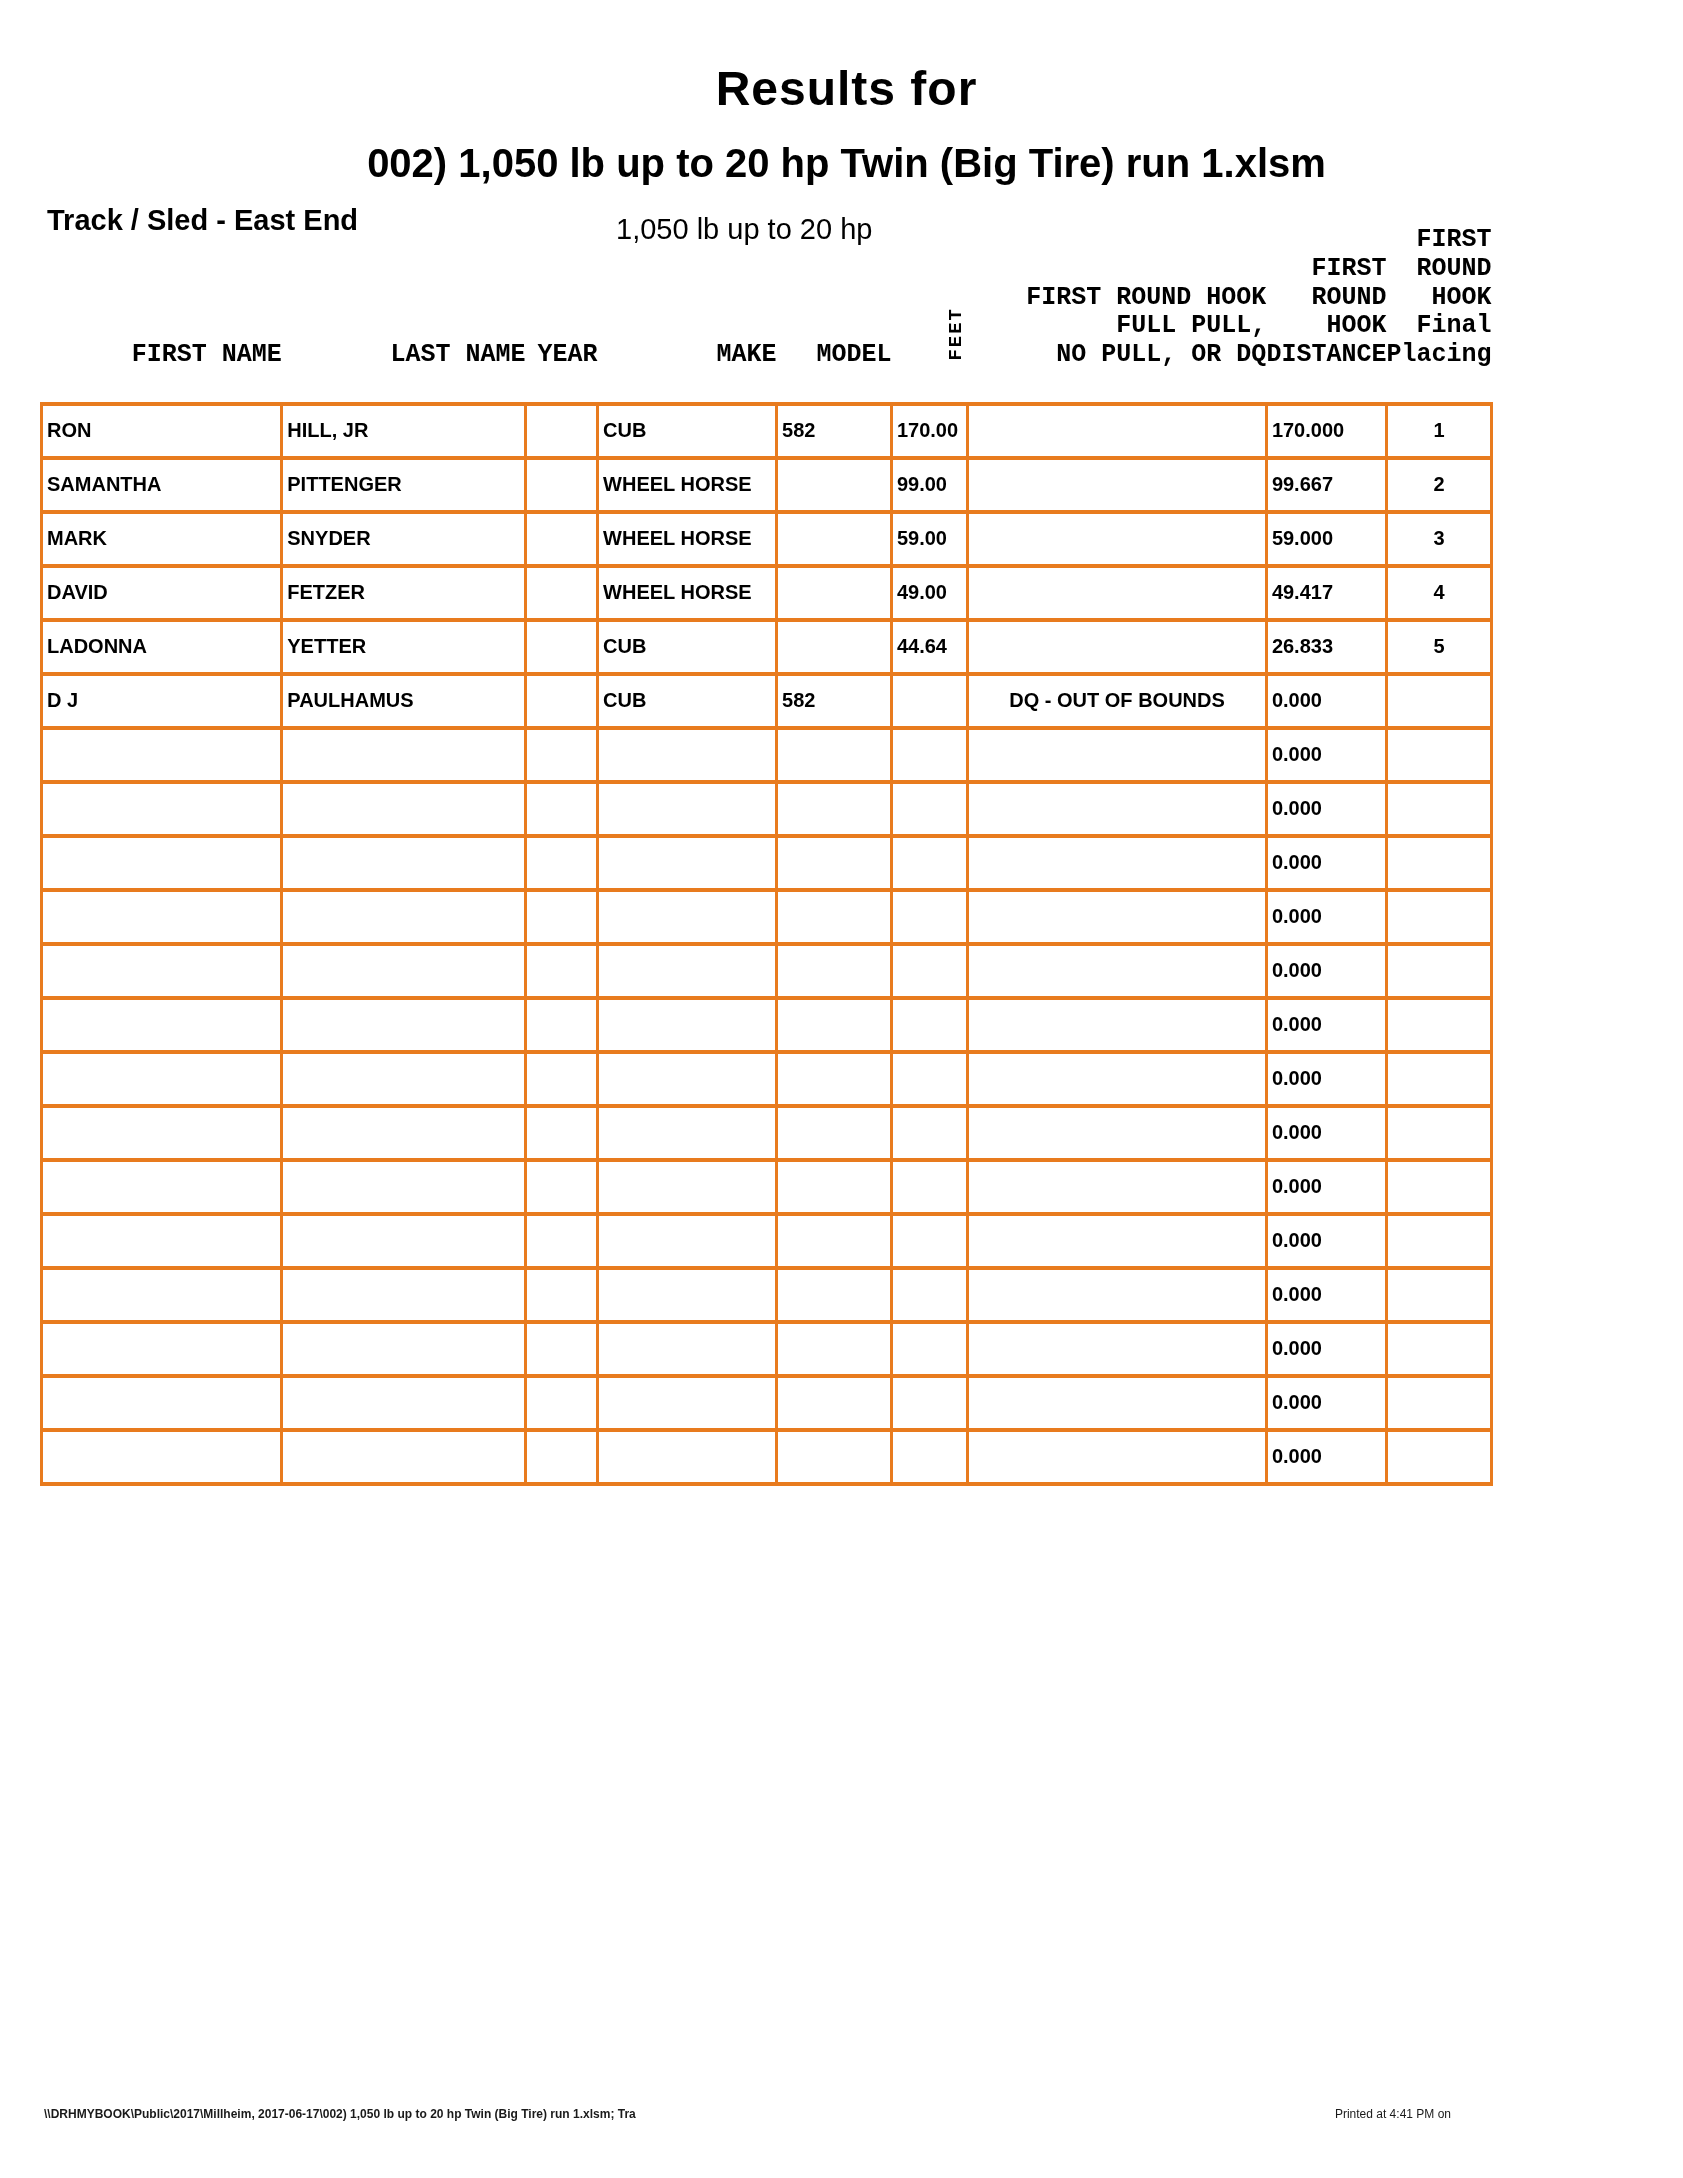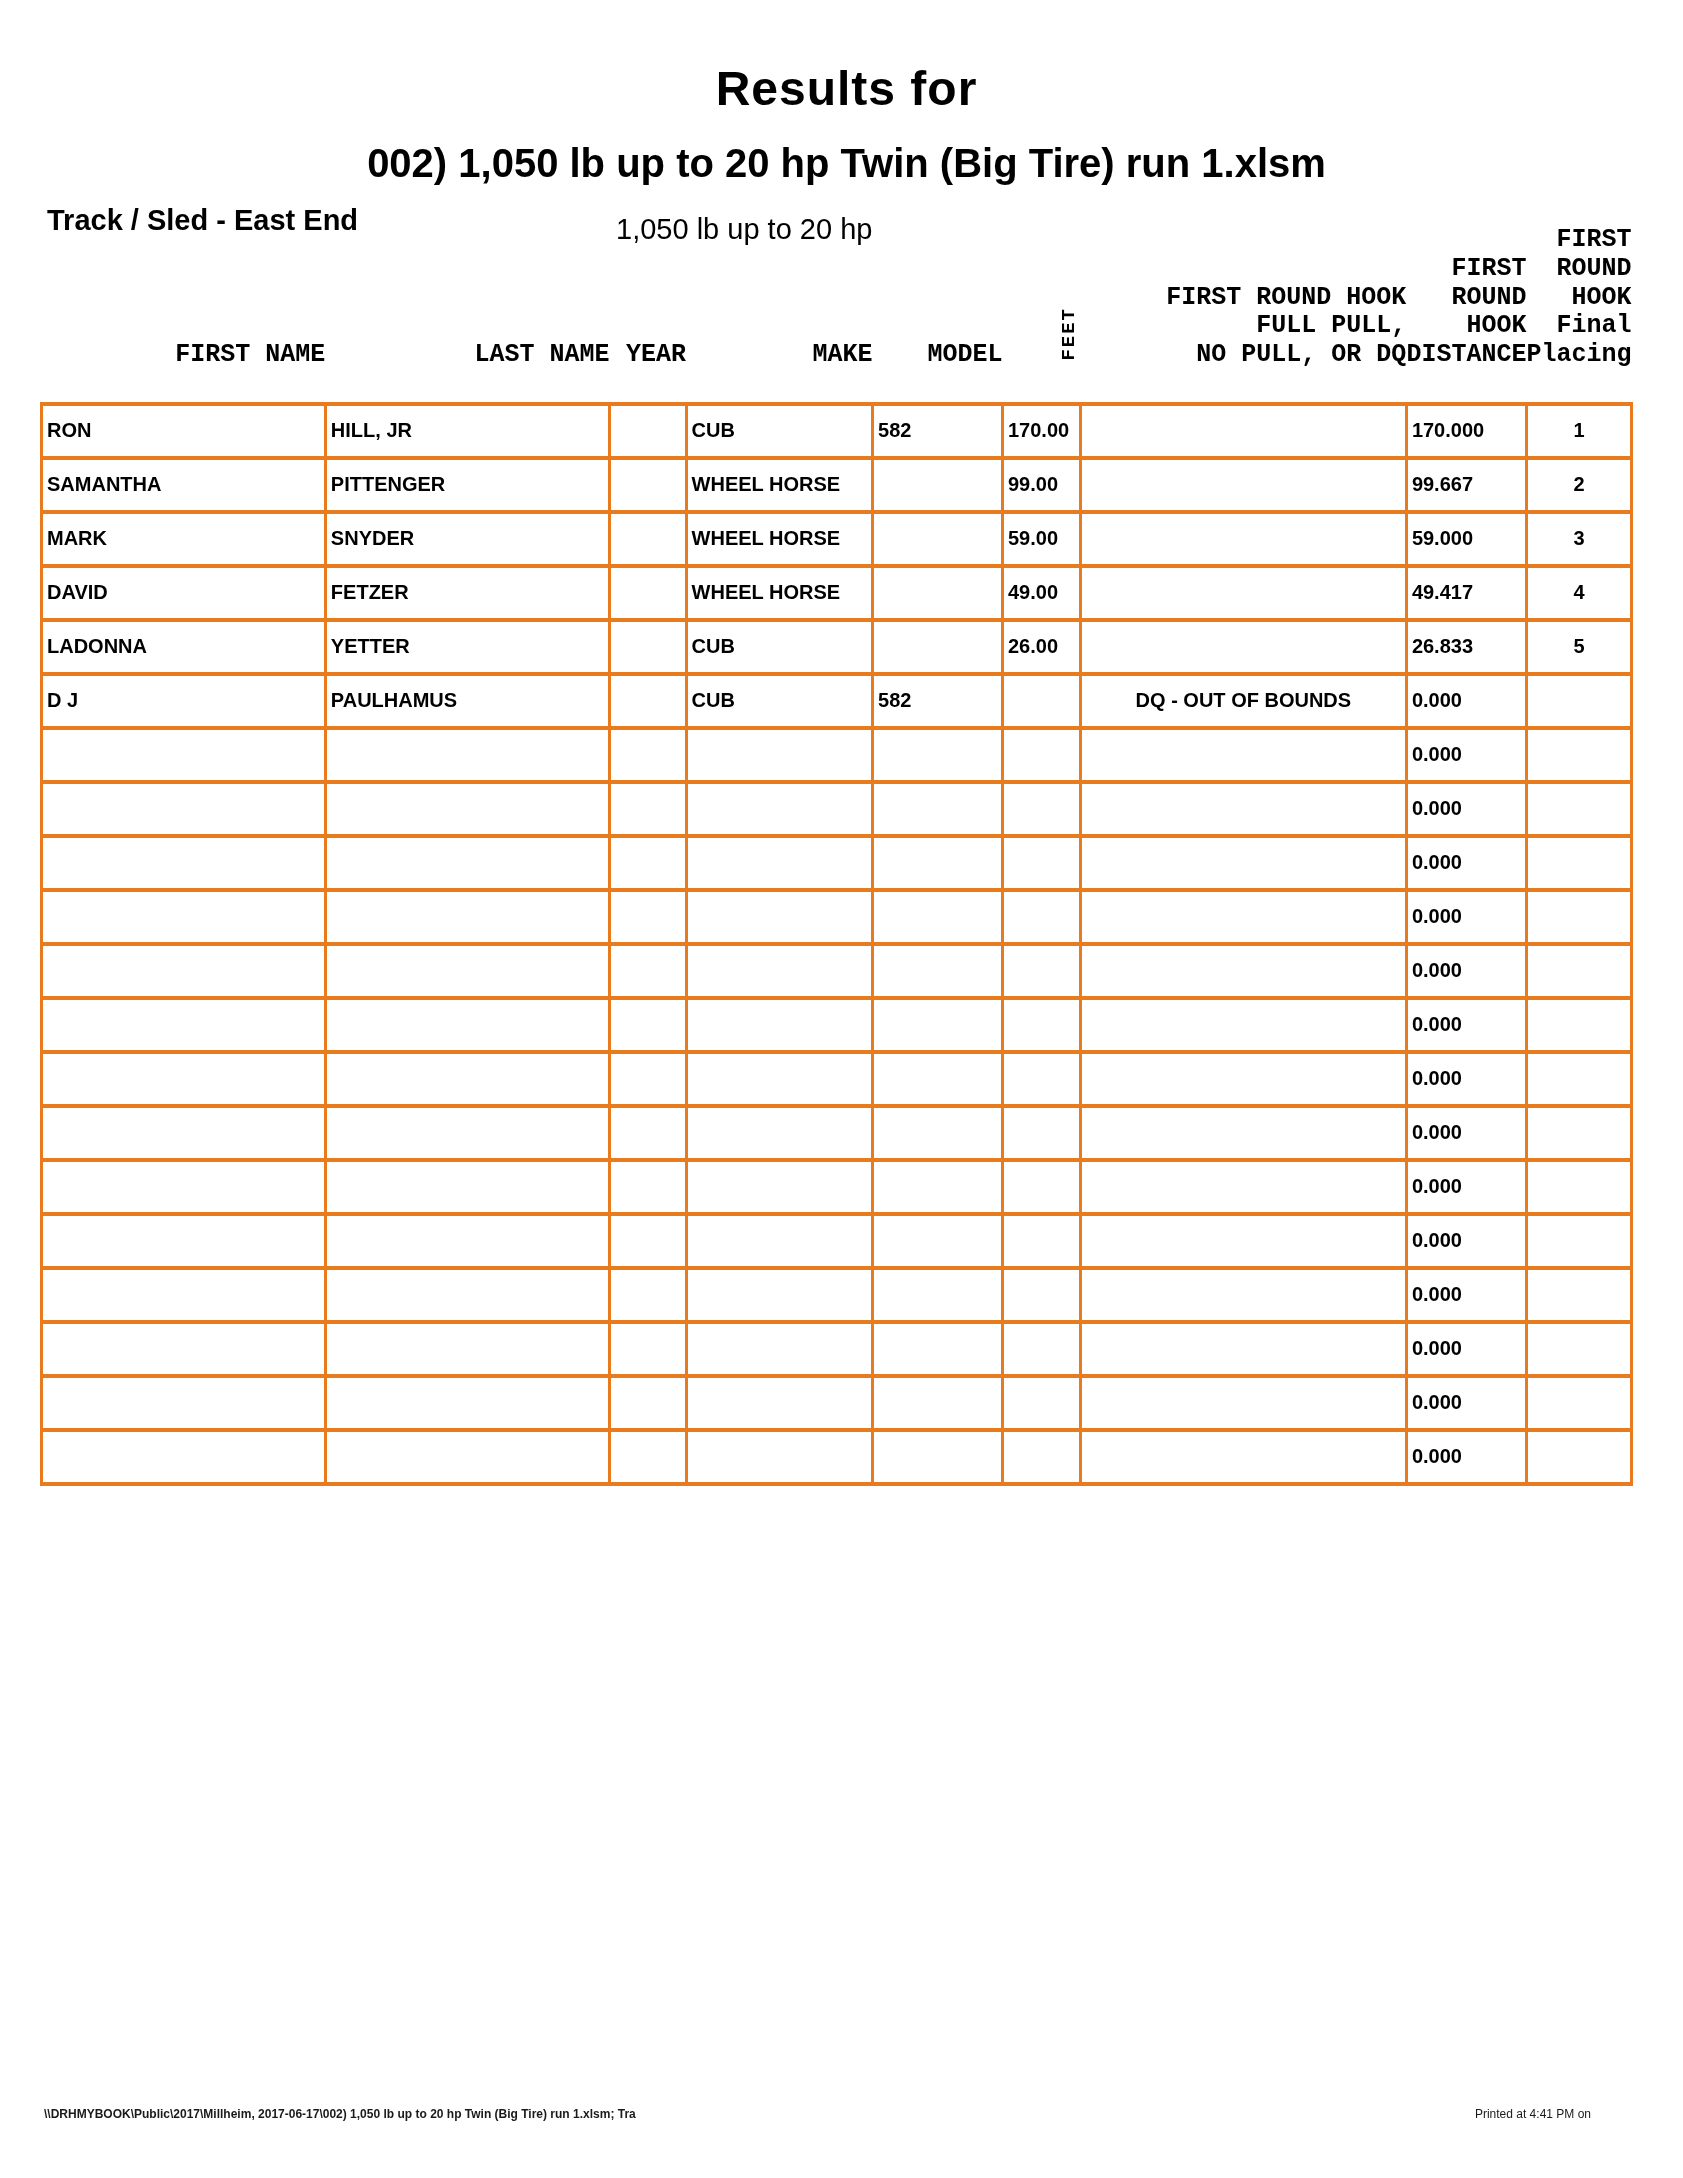--- a/index.html
+++ b/index.html
@@ -1,18 +1,18 @@
 <!DOCTYPE html>
 <html><head>
 <meta charset="utf-8">
 <style>
   html,body{margin:0;padding:0;background:#ffffff;}
   .page{
     position:relative;
-    width:1633px;height:2178px;
+    width:1493px;height:2178px;
     background:#ffffff;
     font-family:"Liberation Sans", sans-serif;
     color:#000;
     overflow:hidden;
   }
   .title1{
     position:absolute;top:63px;left:0;width:1693px;
     text-align:center;font-size:48px;font-weight:bold;line-height:1.1;
     letter-spacing:1px;
   }
@@ -166,21 +166,21 @@
           <td class="ac col-hook-result"></td>
           <td class="ar col-hook-distance">49.417</td>
           <td class="ac col-final-placing">4</td>
         </tr>
         <tr>
           <td class="al col-first-name">LADONNA</td>
           <td class="al col-last-name">YETTER</td>
           <td class="al col-year"></td>
           <td class="al col-make">CUB</td>
           <td class="al col-model"></td>
-          <td class="ar col-feet">26.00</td>
+          <td class="ar col-feet">44.64</td>
           <td class="ac col-hook-result"></td>
           <td class="ar col-hook-distance">26.833</td>
           <td class="ac col-final-placing">5</td>
         </tr>
         <tr>
           <td class="al col-first-name">D J</td>
           <td class="al col-last-name">PAULHAMUS</td>
           <td class="al col-year"></td>
           <td class="al col-make">CUB</td>
           <td class="al col-model">582</td>

